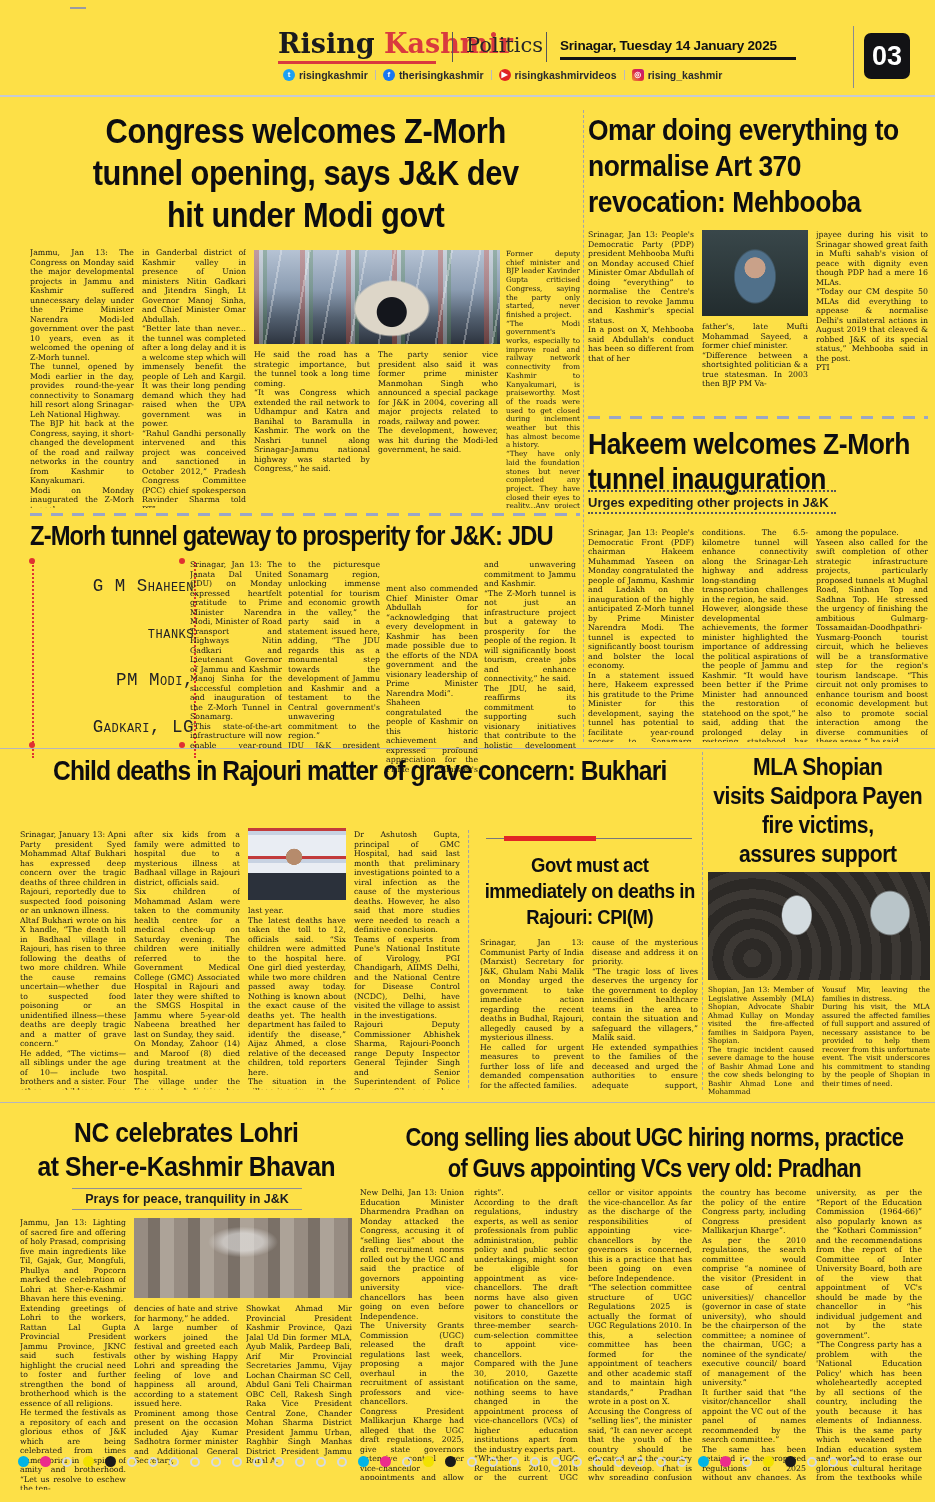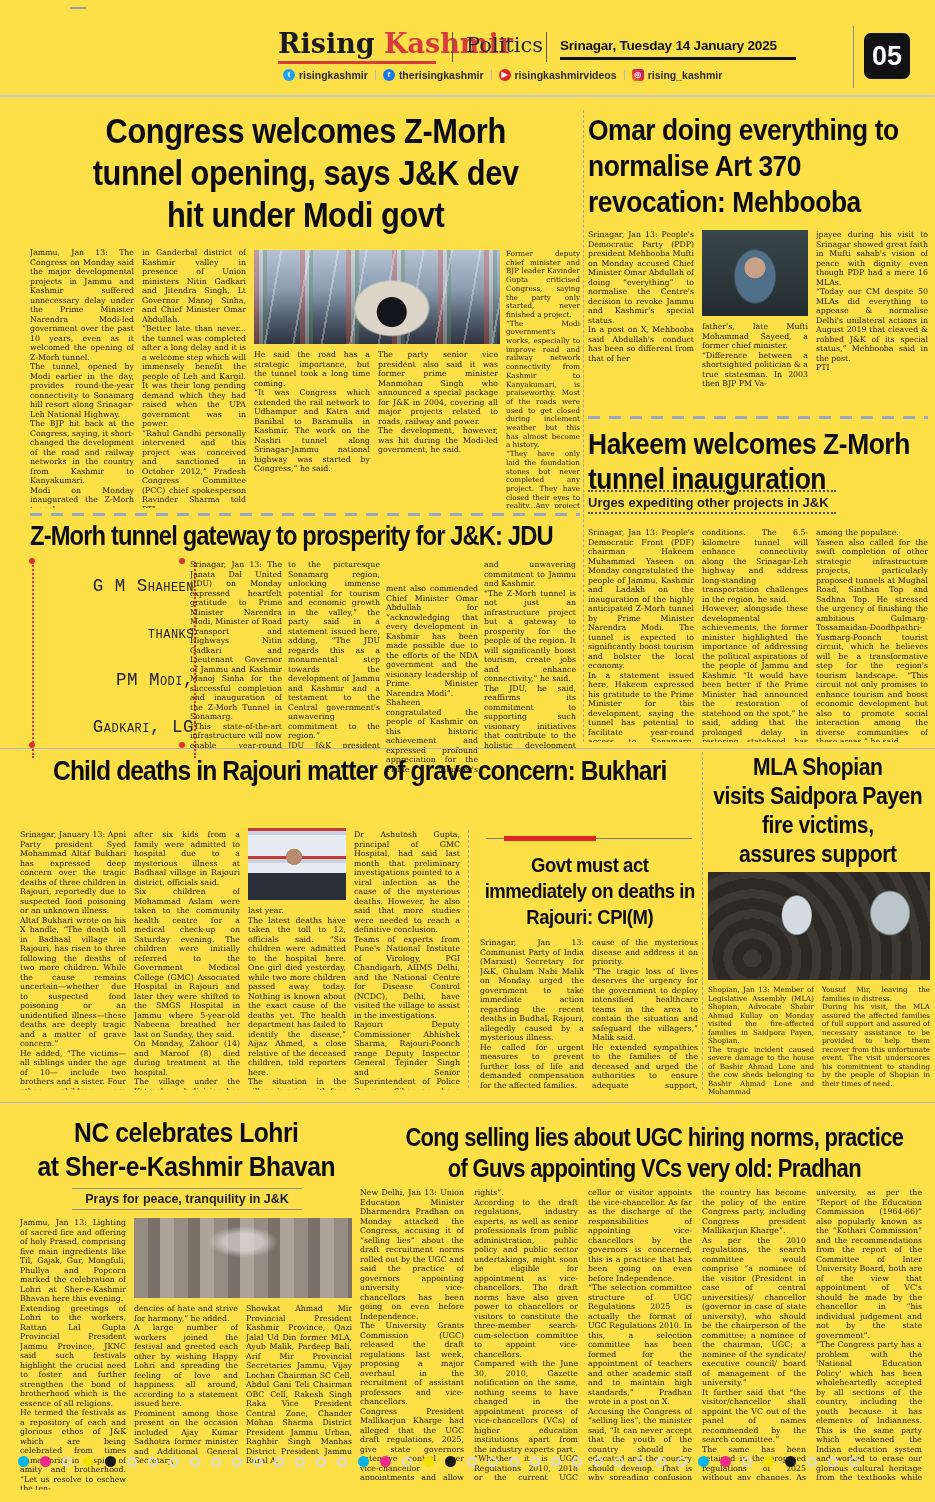--- a/index.html
+++ b/index.html
@@ -112,21 +112,21 @@
     </span>
     <span class="sdiv"></span>
     <span class="social-item">
       <span class="sicon" style="border-radius:3px;background:linear-gradient(45deg,#f09433,#dc2743,#bc1888);">◎</span>
       <span>rising_kashmir</span>
     </span>
   </div>
 
   <div class="abs" style="left:853px;top:26px;width:1px;height:62px;background:#8a8a92;"></div>
   <div class="pagebox" style="left:864px;top:33px;">
-    <span>05</span>
+    <span>03</span>
   </div>
   <div class="hrule" style="left:0;top:95px;width:935px;height:2px;background:#c6cbd3;"></div>
 
   <div class="hl cond" style="left:32px;top:110px;width:622px;font-size:35px;line-height:42px;">Congress welcomes Z-Morh
 tunnel opening, says J&amp;K dev
 hit under Modi govt</div>
 
   <div class="col" style="left:30px;top:248px;width:104px;height:260px;">Jammu, Jan 13: The Congress on Monday said the major developmental projects in Jammu and Kashmir suffered unnecessary delay under the Prime Minister Narendra Modi-led government over the past 10 years, even as it welcomed the opening of Z-Morh tunnel.
 The tunnel, opened by Modi earlier in the day, provides round-the-year connectivity to Sonamarg hill resort along Srinagar-Leh National Highway.
 The BJP hit back at the Congress, saying, it short-changed the development of the road and railway networks in the country from Kashmir to Kanyakumari.

